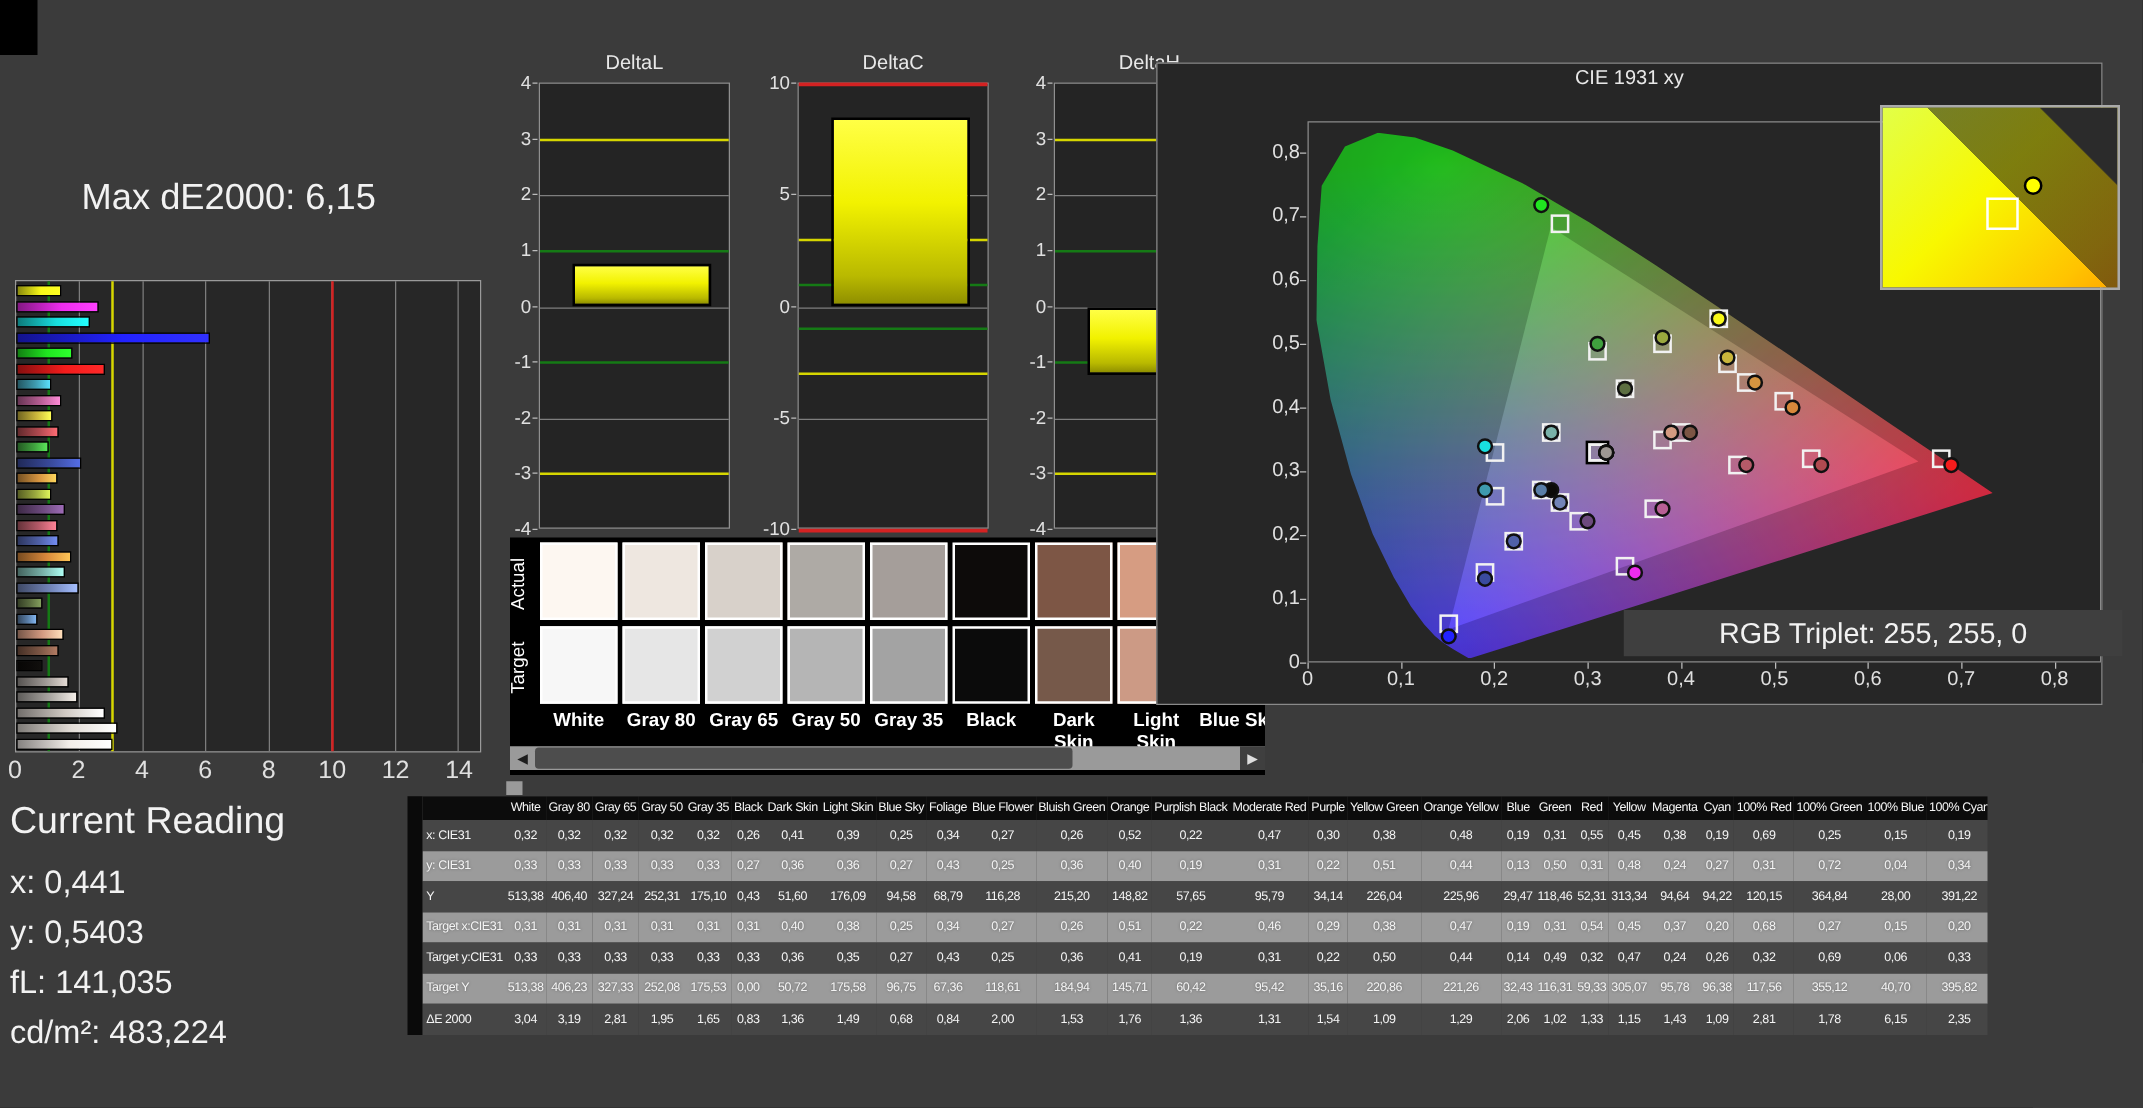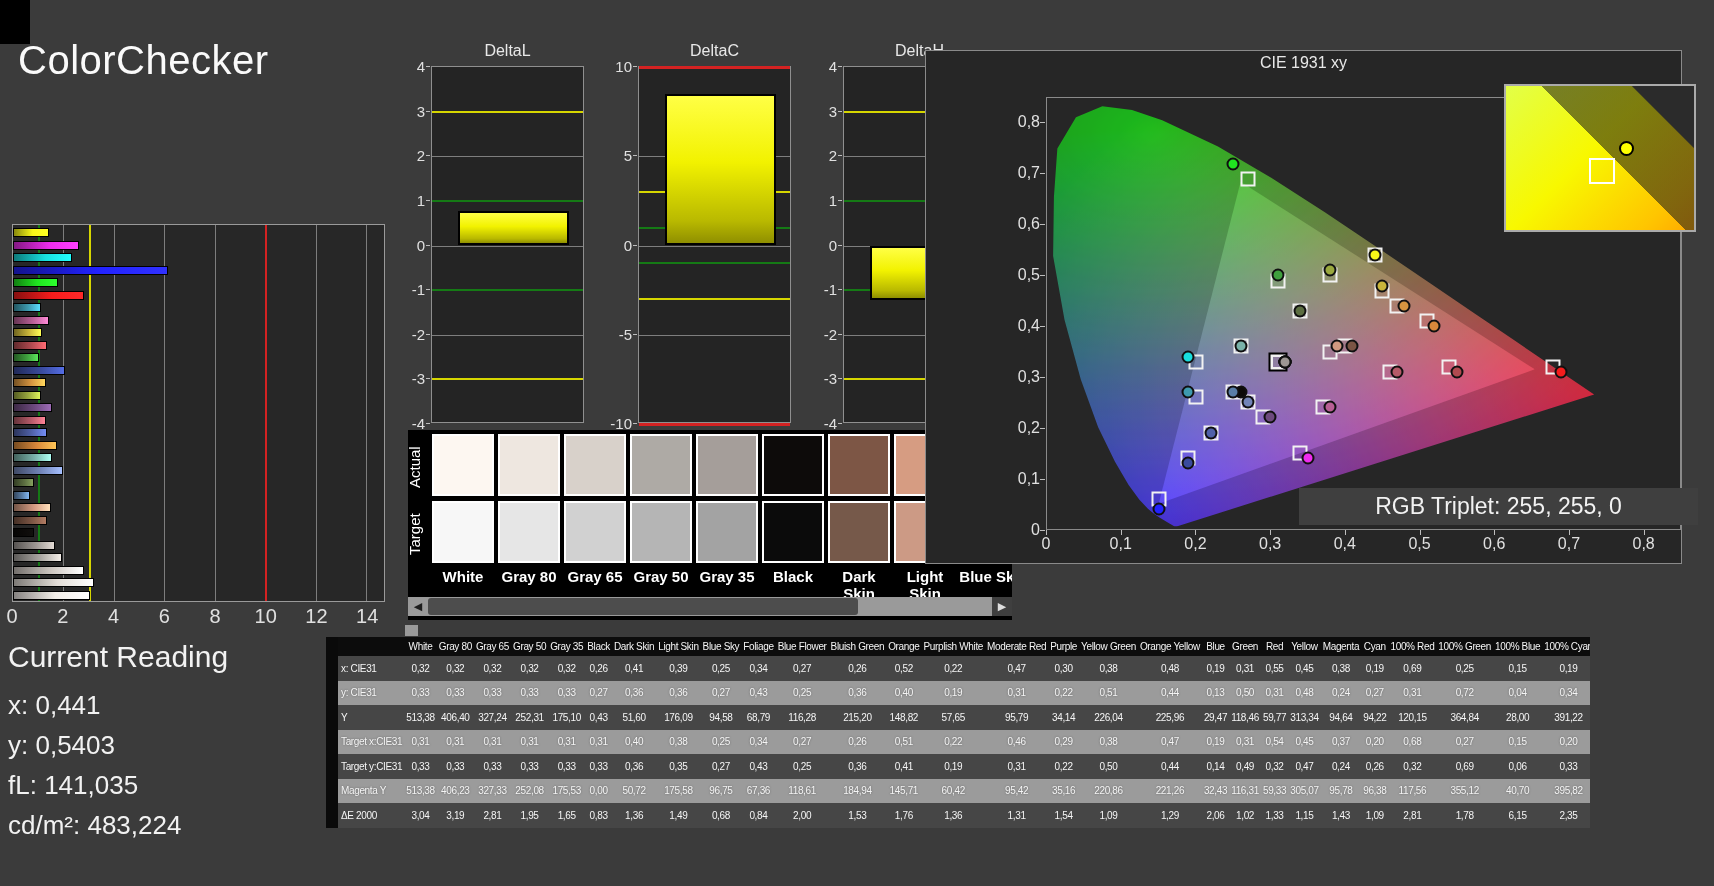--- a/index.html
+++ b/index.html
@@ -74,21 +74,21 @@
   tr.dark td { background:#464646; }
   tr.lite td { background:#9b9b9b; text-shadow:0 0 2px rgba(60,60,60,.6); }
   td.rlab { text-align:left; padding-left:3px; }
 </style>
 </head>
 <body>
 
 <div id="root">
 
   <div id="corner-block" class="abs"></div>
-  <div id="page-title" class="abs">ColorChecker</div>
+  <div id="max-de" class="abs">Max dE2000: 6,15</div>
 
   <div id="deltae-plot" class="abs">
       <div class="vline" style="left: 13.6054%;"></div>
       <div class="vline" style="left: 27.2109%;"></div>
       <div class="vline" style="left: 40.8163%;"></div>
       <div class="vline" style="left: 54.4218%;"></div>
       <div class="vline" style="left: 68.0272%;"></div>
       <div class="vline" style="left: 81.6327%;"></div>
       <div class="vline" style="left: 95.2381%;"></div>
       <div class="vline" style="left: 6.80272%; background: rgb(21, 122, 21); width: 2px;"></div>
@@ -420,21 +420,21 @@
             <th>Gray 50</th>
             <th>Gray 35</th>
             <th>Black</th>
             <th>Dark Skin</th>
             <th>Light Skin</th>
             <th>Blue Sky</th>
             <th>Foliage</th>
             <th>Blue Flower</th>
             <th>Bluish Green</th>
             <th>Orange</th>
-            <th>Purplish White</th>
+            <th>Purplish Black</th>
             <th>Moderate Red</th>
             <th>Purple</th>
             <th>Yellow Green</th>
             <th>Orange Yellow</th>
             <th>Blue</th>
             <th>Green</th>
             <th>Red</th>
             <th>Yellow</th>
             <th>Magenta</th>
             <th>Cyan</th>
@@ -525,21 +525,21 @@
             <td>116,28</td>
             <td>215,20</td>
             <td>148,82</td>
             <td>57,65</td>
             <td>95,79</td>
             <td>34,14</td>
             <td>226,04</td>
             <td>225,96</td>
             <td>29,47</td>
             <td>118,46</td>
-            <td>59,77</td>
+            <td>52,31</td>
             <td>313,34</td>
             <td>94,64</td>
             <td>94,22</td>
             <td>120,15</td>
             <td>364,84</td>
             <td>28,00</td>
             <td>391,22</td>
             <td>147,07</td>
           </tr>
           <tr class="lite">
@@ -600,21 +600,21 @@
             <td>0,47</td>
             <td>0,24</td>
             <td>0,26</td>
             <td>0,32</td>
             <td>0,69</td>
             <td>0,06</td>
             <td>0,33</td>
             <td>0,15</td>
           </tr>
           <tr class="lite">
-            <td class="rlab">Magenta Y</td>
+            <td class="rlab">Target Y</td>
             <td>513,38</td>
             <td>406,23</td>
             <td>327,33</td>
             <td>252,08</td>
             <td>175,53</td>
             <td>0,00</td>
             <td>50,72</td>
             <td>175,58</td>
             <td>96,75</td>
             <td>67,36</td>

